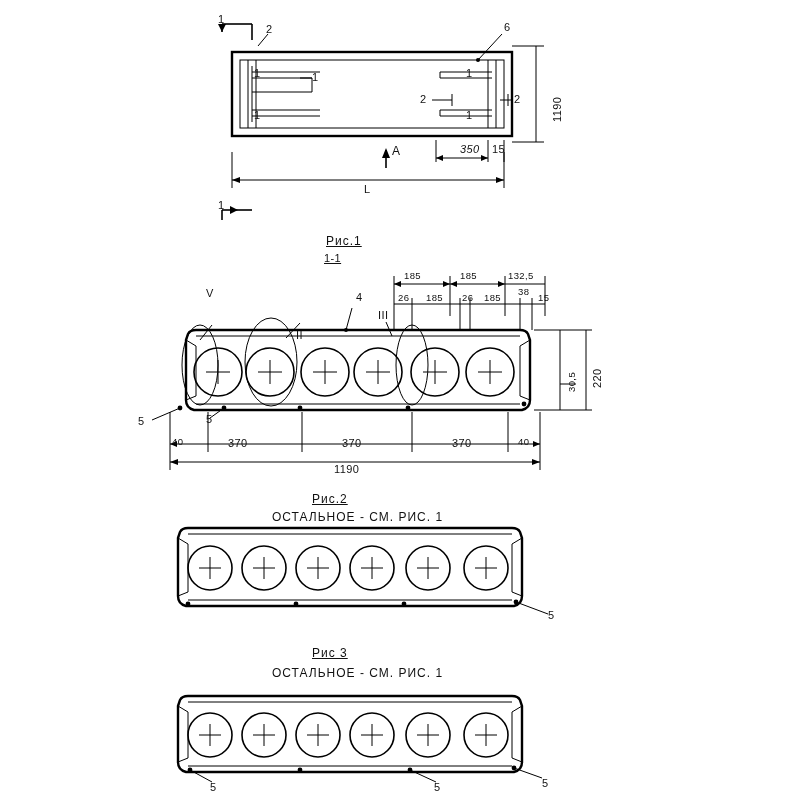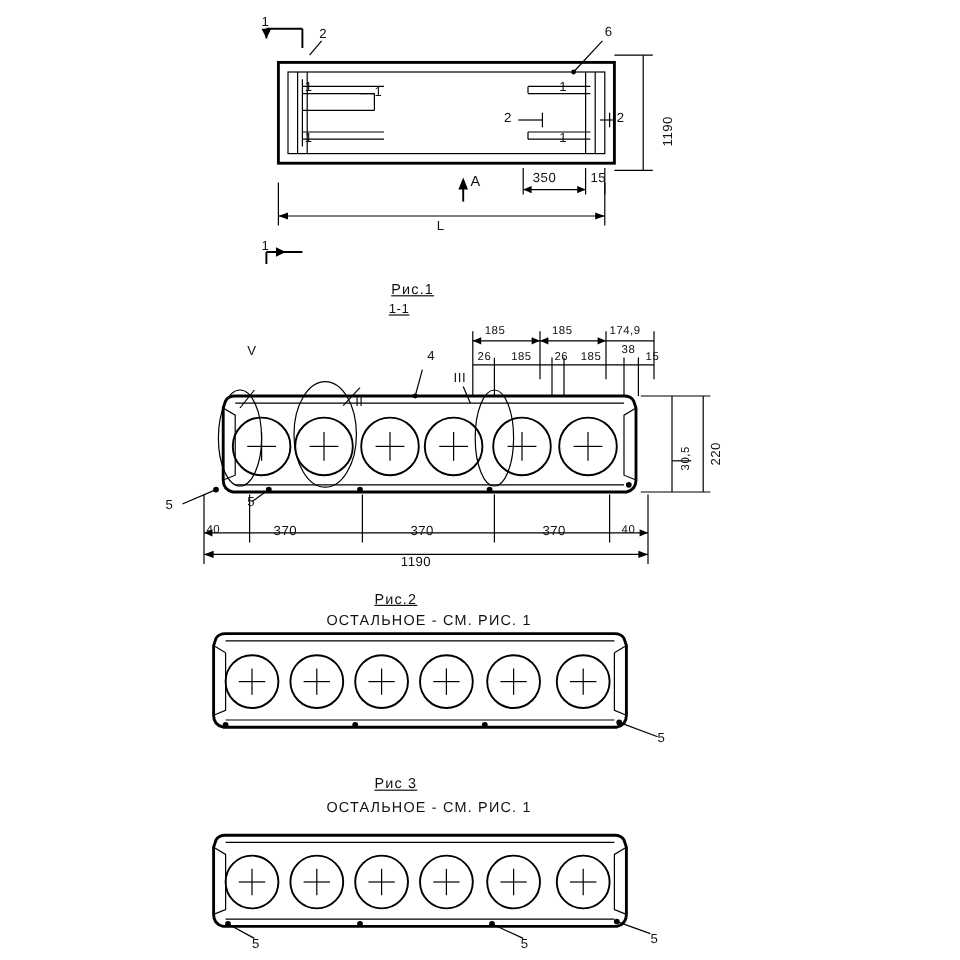--- a/index.html
+++ b/index.html
@@ -256,37 +256,37 @@
   <span class="lbl" style="left:254px;top:68px;">1</span>
   <span class="lbl" style="left:312px;top:72px;">1</span>
   <span class="lbl" style="left:254px;top:110px;">1</span>
   <span class="lbl" style="left:466px;top:68px;">1</span>
   <span class="lbl" style="left:466px;top:110px;">1</span>
   <span class="lbl" style="left:504px;top:22px;">6</span>
   <span class="lbl" style="left:420px;top:94px;">2</span>
   <span class="lbl" style="left:514px;top:94px;">2</span>
   <span class="lbl rot" style="left:552px;top:122px;">1190</span>
   <span class="lbl" style="left:364px;top:184px;">L</span>
-  <span class="lbl" style="left:444px;top:144px;">350</span>
+  <span class="lbl" style="left:460px;top:144px;font-style:italic;">350</span>
   <span class="lbl" style="left:492px;top:144px;">15</span>
   <span class="lbl cap" style="left:392px;top:146px;">A</span>
   <span class="lbl" style="left:218px;top:200px;">1</span>
   <span class="lbl cap u" style="left:326px;top:236px;">Рис.1</span>
   <span class="lbl u" style="left:324px;top:253px;">1-1</span>
 
   <span class="lbl" style="left:206px;top:288px;">V</span>
   <span class="lbl" style="left:296px;top:286px;margin-top:44px;">II</span>
   <span class="lbl" style="left:378px;top:310px;">III</span>
   <span class="lbl" style="left:356px;top:292px;">4</span>
   <span class="lbl" style="left:138px;top:416px;">5</span>
   <span class="lbl" style="left:206px;top:414px;">5</span>
 
   <span class="lbl small" style="left:404px;top:270px;">185</span>
   <span class="lbl small" style="left:460px;top:270px;">185</span>
-  <span class="lbl small" style="left:508px;top:270px;">174,9</span>
+  <span class="lbl small" style="left:508px;top:270px;">132,5</span>
   <span class="lbl small" style="left:398px;top:292px;">26</span>
   <span class="lbl small" style="left:426px;top:292px;">185</span>
   <span class="lbl small" style="left:462px;top:292px;">26</span>
   <span class="lbl small" style="left:484px;top:292px;">185</span>
   <span class="lbl small" style="left:518px;top:286px;">38</span>
   <span class="lbl small" style="left:538px;top:292px;">15</span>
 
   <span class="lbl rot small" style="left:566px;top:392px;">30,5</span>
   <span class="lbl rot" style="left:592px;top:388px;">220</span>
 

